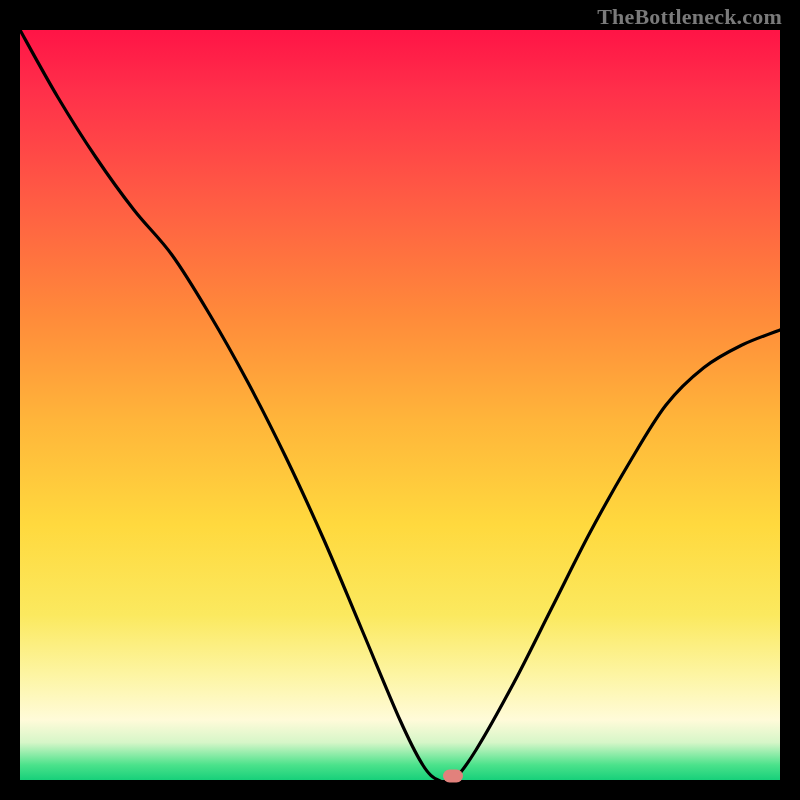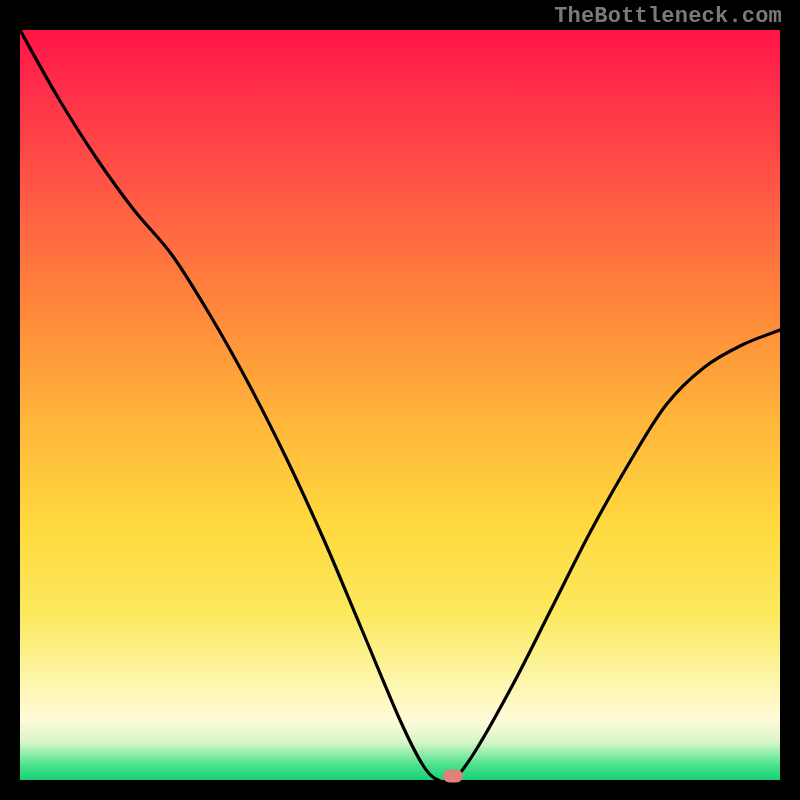--- a/index.html
+++ b/index.html
@@ -14,21 +14,21 @@
     width: 800px;
     height: 800px;
     background: #000;
     position: relative;
   }
   .watermark {
     position: absolute;
     top: 4px;
     right: 18px;
     color: #7a7a7a;
-    font-family: Liberation Mono, monospace;
+    font-family: Liberation Serif, serif;
     font-size: 22px;
     font-weight: 700;
     letter-spacing: 0.2px;
     z-index: 4;
   }
   .plot {
     position: absolute;
     left: 20px;
     top: 30px;
     width: 760px;

